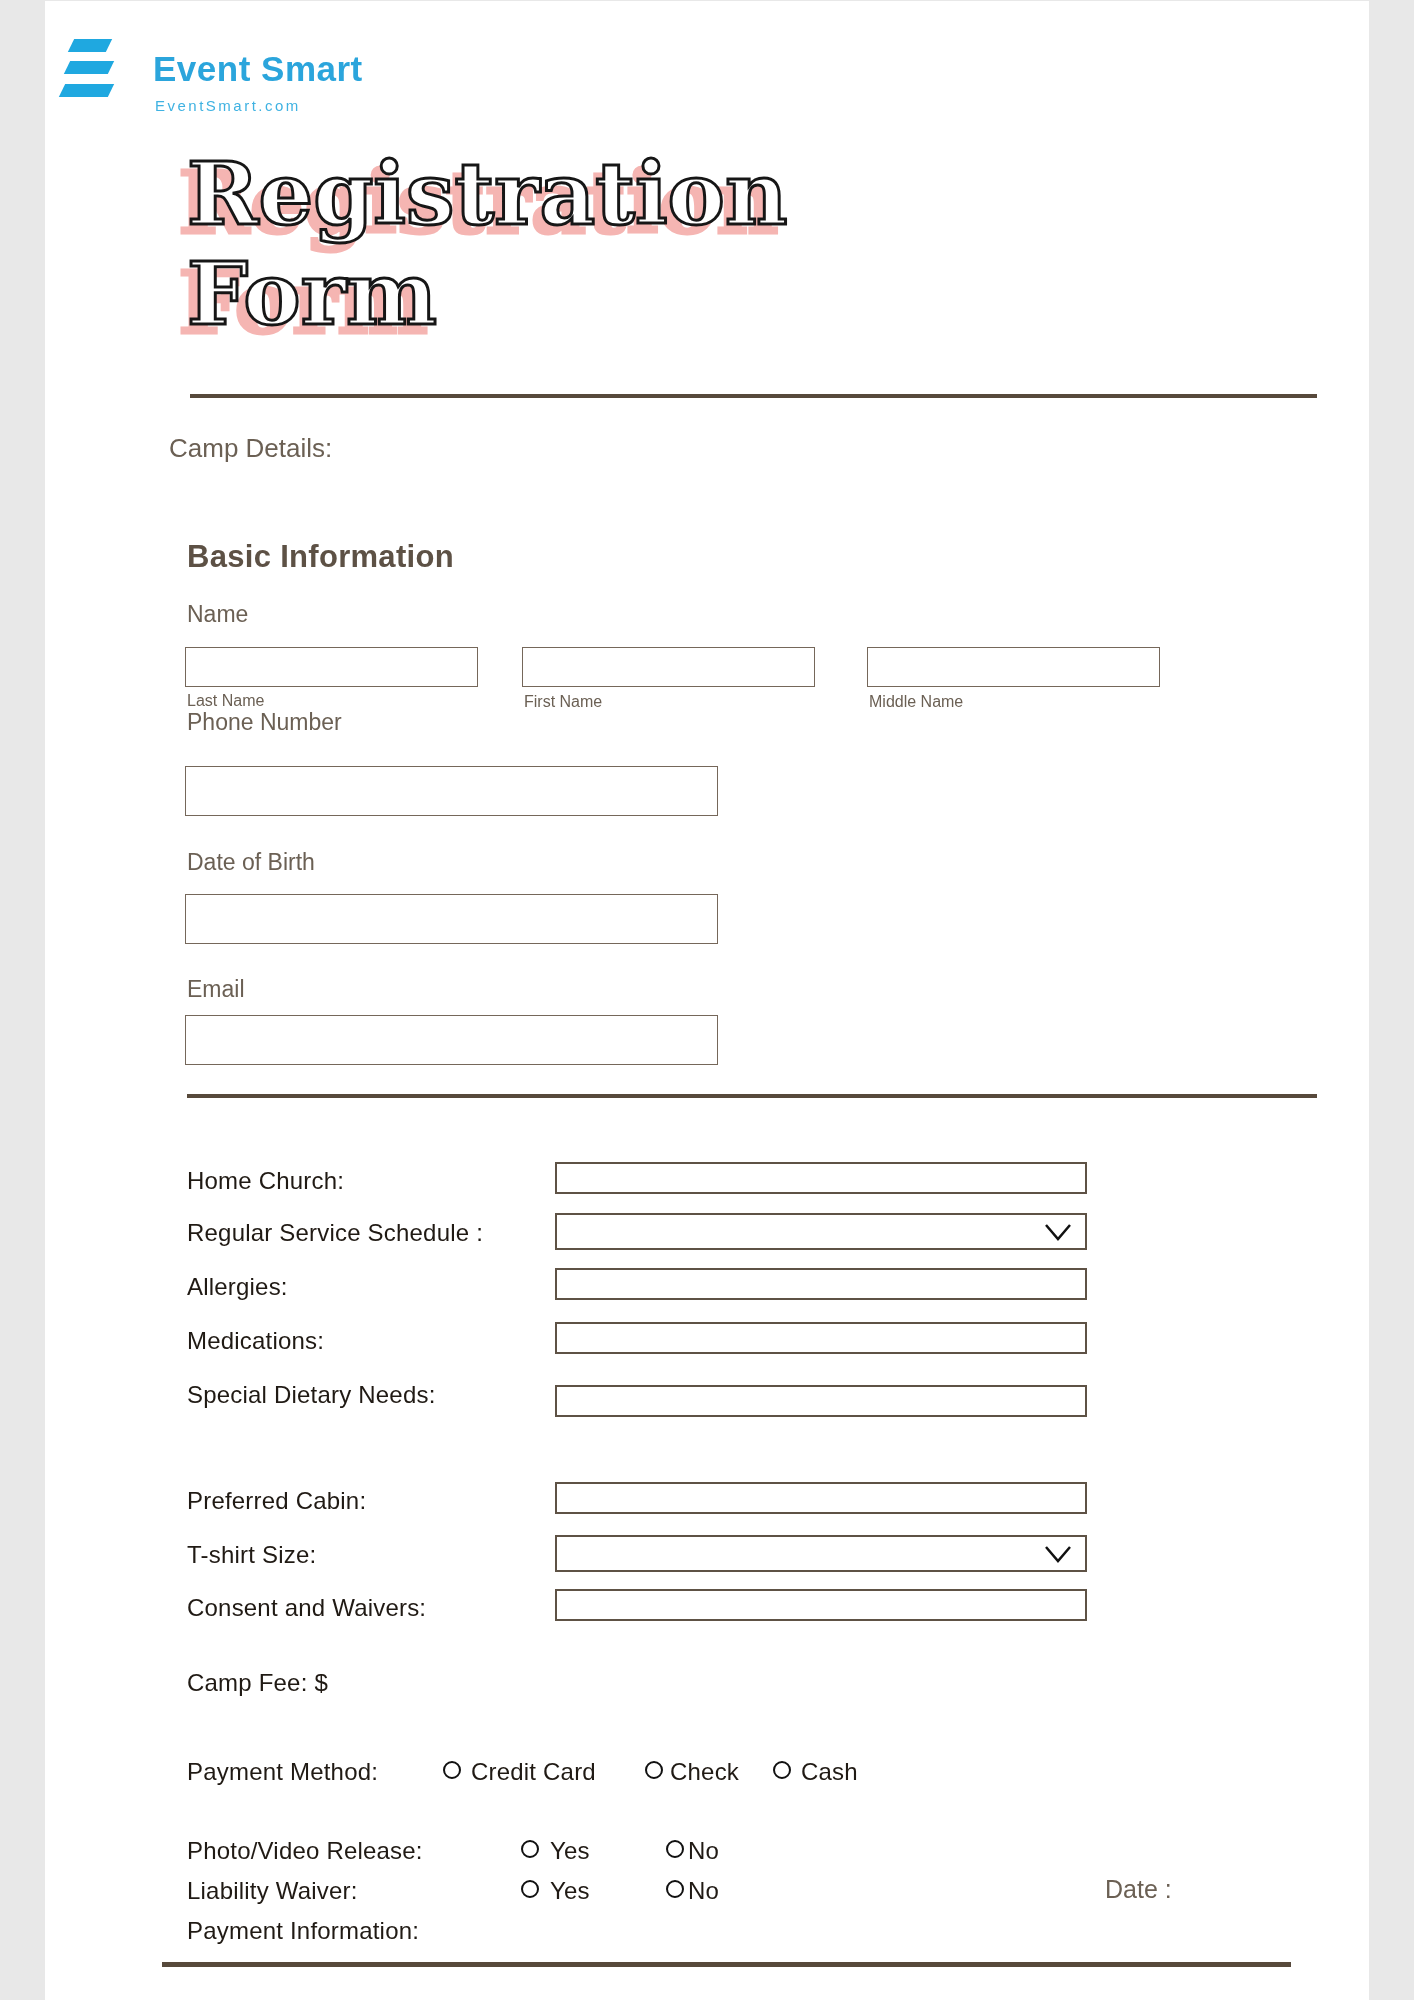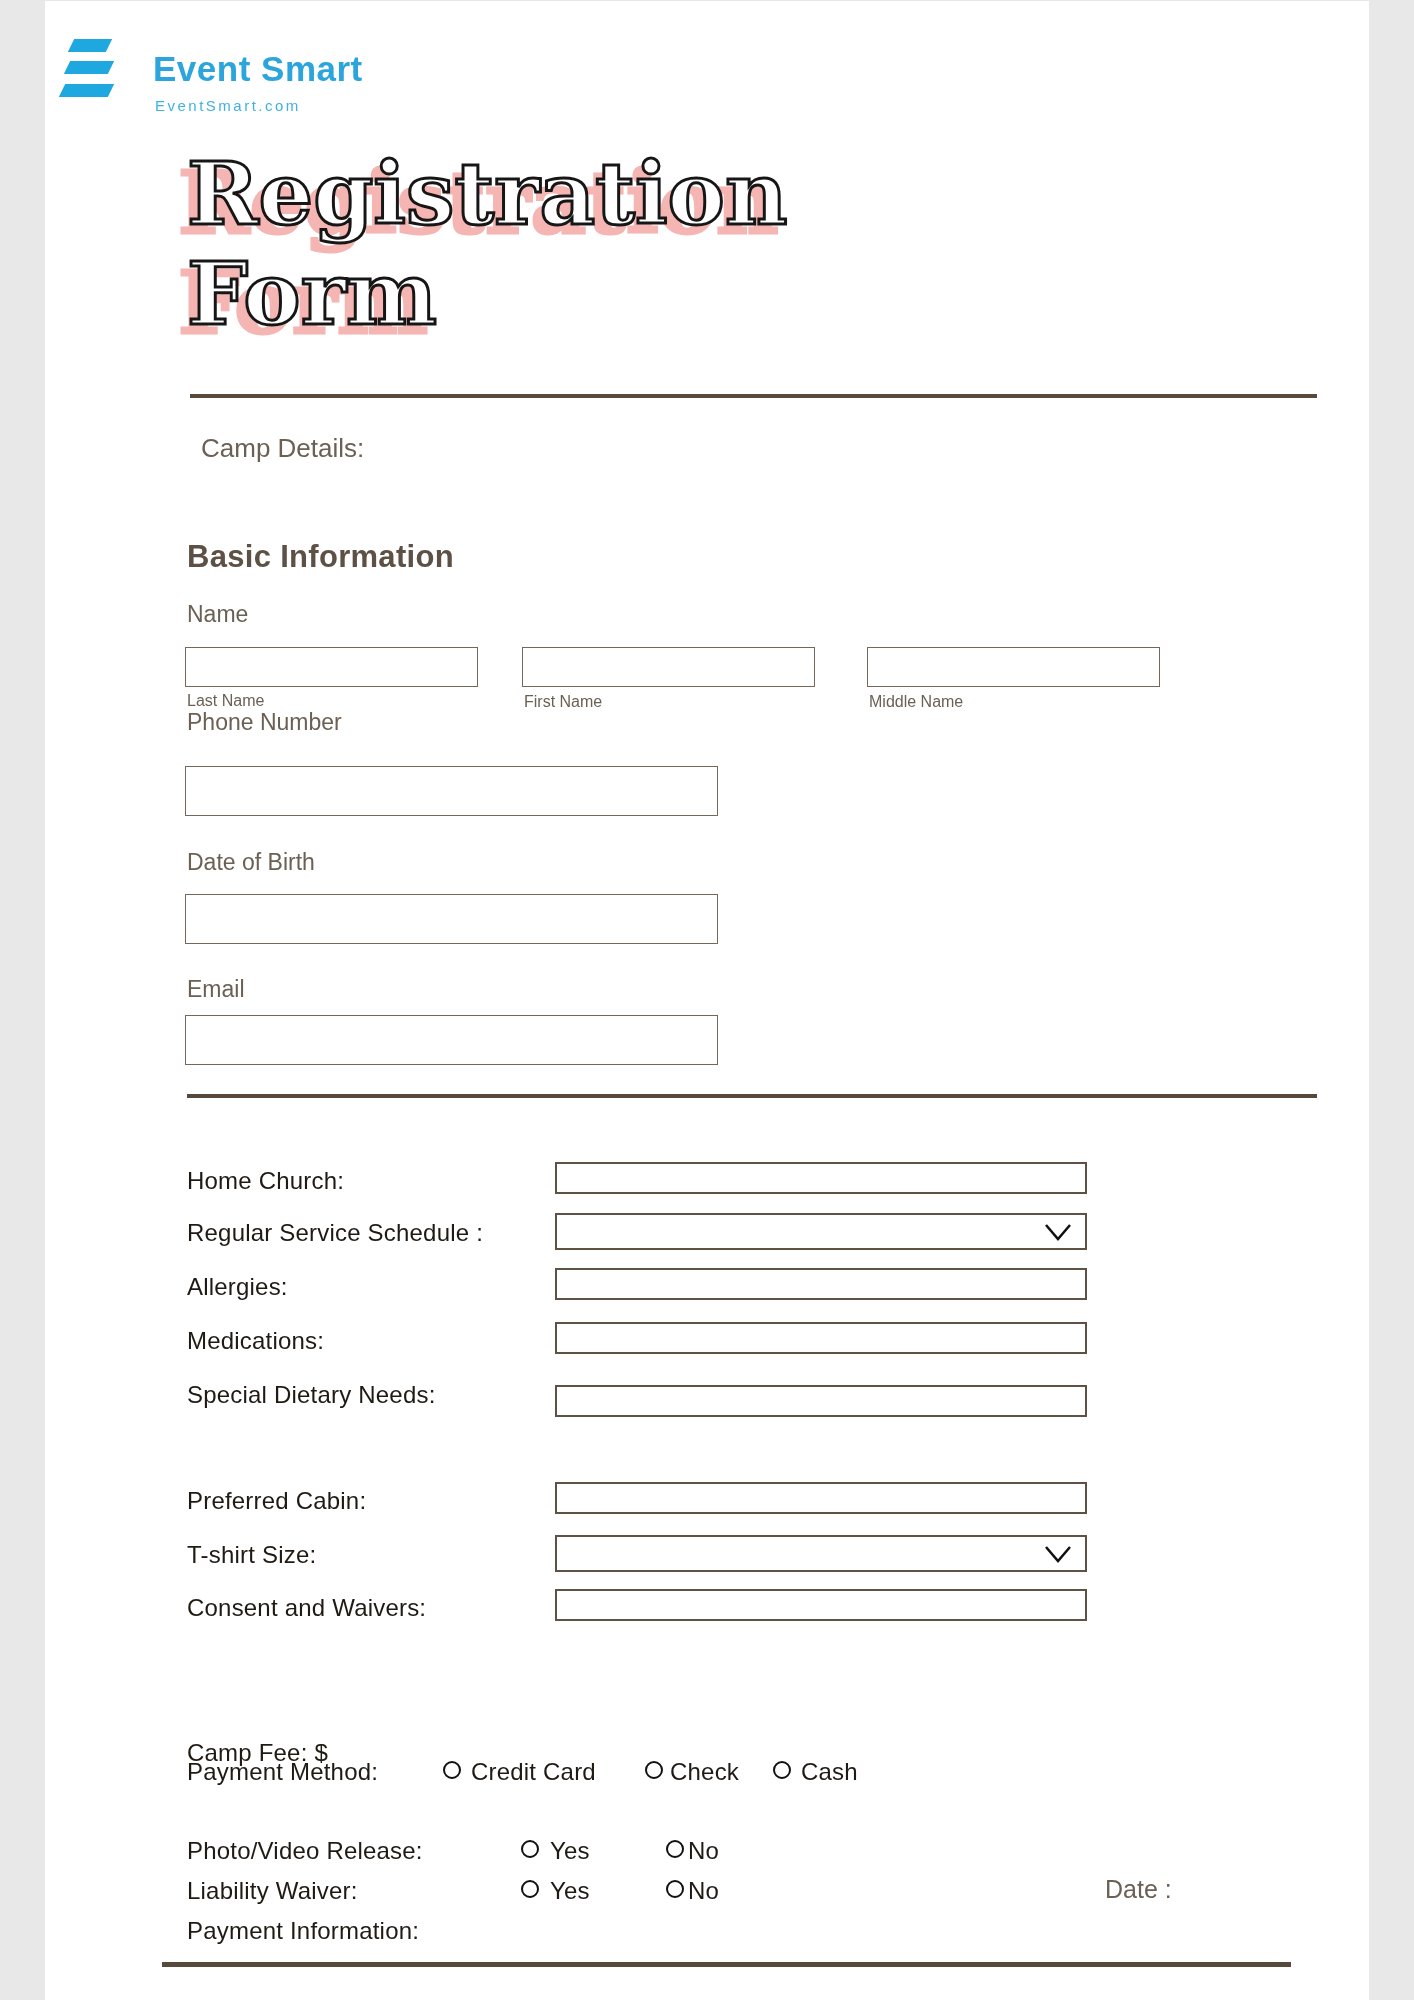--- a/index.html
+++ b/index.html
@@ -30,21 +30,21 @@
   .title{position:absolute;left:142px;top:150px;font-family:"DejaVu Serif",serif;font-weight:700;font-size:86px;line-height:1.0;}
   .t-line{position:relative;height:100px;}
   .t-pink{position:absolute;left:-9px;top:9px;color:var(--pink);-webkit-text-stroke:3px var(--pink);white-space:nowrap;}
   .t-main{position:absolute;left:0;top:0;color:#ffffff;-webkit-text-stroke:3px #161616;white-space:nowrap;}
 
   .rule{position:absolute;background:var(--brown-dark);}
   .rule-top{left:145px;top:393px;width:1127px;height:4px;}
   .rule-mid{left:142px;top:1093px;width:1130px;height:4px;}
   .rule-bottom{left:117px;top:1961px;width:1129px;height:5px;}
 
-  .camp-details{position:absolute;left:156px;top:432px;font-size:26px;color:var(--brown-label);}
+  .camp-details{position:absolute;left:124px;top:432px;font-size:26px;color:var(--brown-label);}
 
   .bi-heading{position:absolute;left:142px;top:538px;font-size:31px;font-weight:700;color:var(--brown-head);letter-spacing:.3px;}
 
   .field-label{position:absolute;font-size:23px;color:var(--brown-label);}
   .sub-label{position:absolute;font-size:16px;color:var(--brown-label);text-align:right;}
 
   .tbox{position:absolute;border:1.5px solid var(--border-thin);background:#fff;font-size:20px;color:var(--ink);padding:0 8px;outline:none;}
   .name-box{top:646px;width:293px;height:40px;}
   .wide-box{left:140px;width:533px;height:50px;}
 
@@ -133,21 +133,21 @@
   <div class="row-label" style="top:1540px;">T-shirt Size:</div>
   <div class="select-box" style="top:1534px;">
     <svg class="chevron" viewBox="0 0 26 18">
       <polyline points="1,2 13,16 25,2" fill="none" stroke="#111" stroke-width="2.5"></polyline>
     </svg>
   </div>
 
   <div class="row-label" style="top:1593px;">Consent and Waivers:</div>
   <input class="mid-box" style="top: 1588px;">
 
-  <div class="pay-text" style="left:142px;top:1738px;text-align:center;">Camp Fee: $</div>
+  <div class="pay-text" style="left:142px;top:1668px;text-align:center;">Camp Fee: $</div>
 
   <div class="pay-text" style="left:142px;top:1757px;">Payment Method:</div>
   <div class="radio" style="left:398px;top:1760px;"></div>
   <div class="pay-text" style="left:426px;top:1757px;">Credit Card</div>
   <div class="radio" style="left:600px;top:1760px;"></div>
   <div class="pay-text" style="left:625px;top:1757px;">Check</div>
   <div class="radio" style="left:728px;top:1760px;"></div>
   <div class="pay-text" style="left:756px;top:1757px;">Cash</div>
 
   <div class="pay-text" style="left:142px;top:1836px;">Photo/Video Release:</div>

